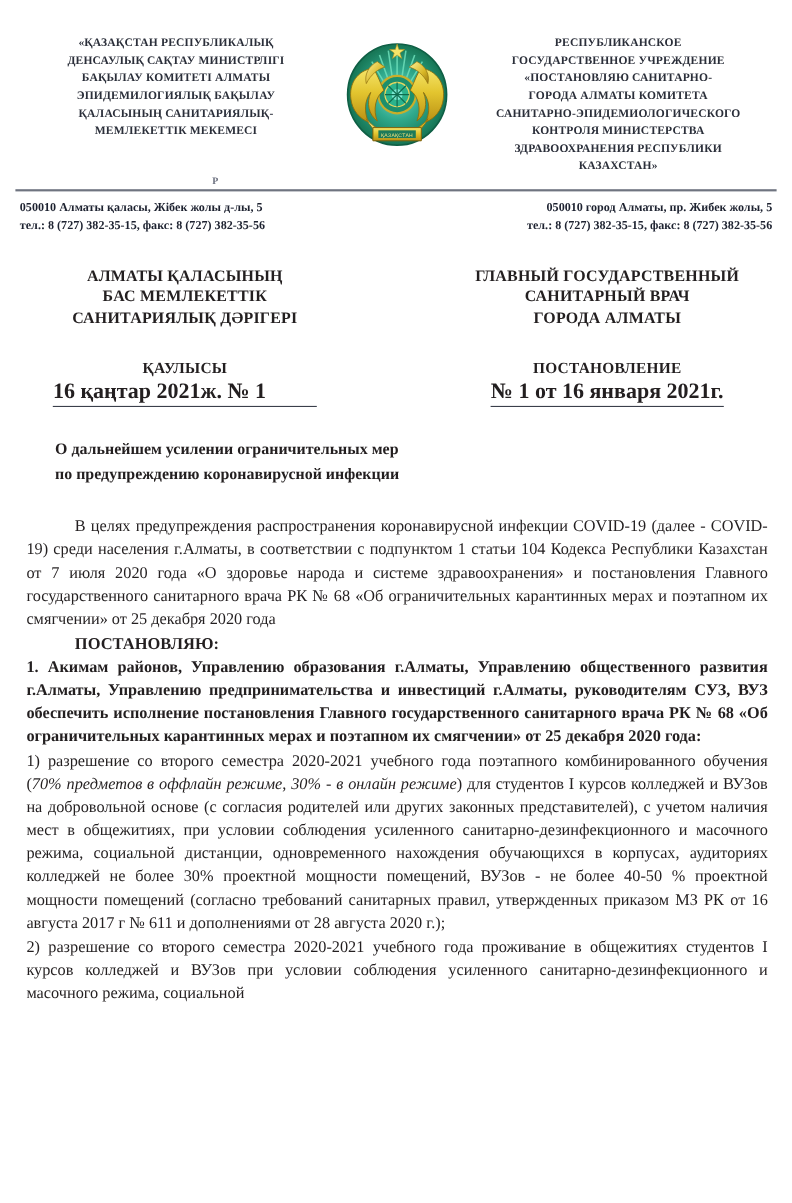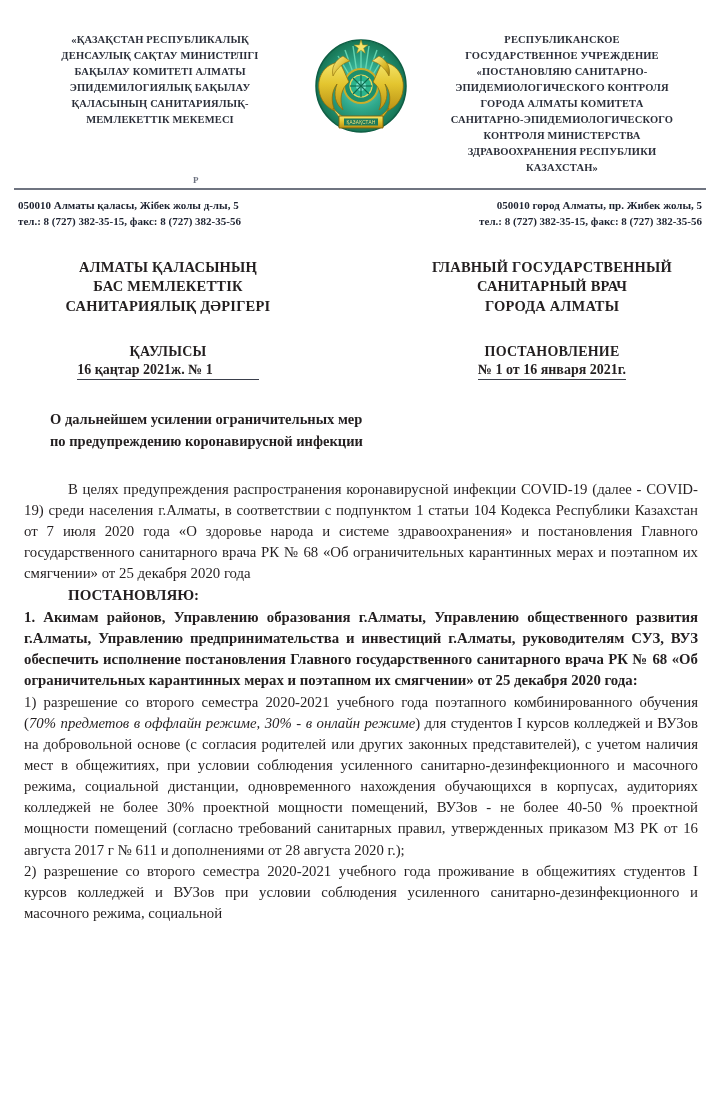--- a/index.html
+++ b/index.html
@@ -103,21 +103,21 @@
     letter-spacing: 0.2px;
   }
   .title-main div { white-space: nowrap; }
 
   .doc-kind {
     font-size: 14px;
     margin-top: 27px;
     letter-spacing: 0.2px;
   }
   .doc-num {
-    font-size: 14px;
+    font-size: 20px;
     margin-top: 1px;
     display: inline-block;
     border-bottom: 1.6px solid #3a3f4b;
     padding-bottom: 1px;
   }
   .doc-num-left { padding-right: 46px; }
 
   
   .subject {
     margin-top: 28px;
@@ -223,21 +223,20 @@
         <text x="48" y="90.3" font-size="4.6" font-family="Liberation Sans, sans-serif" fill="#f2e27e" text-anchor="middle" letter-spacing="0.3">ҚАЗАҚСТАН</text>
 
         <path d="M48 6 L49.6 11 L54.8 11 L50.6 14.2 L52.2 19.2 L48 16 L43.8 19.2 L45.4 14.2 L41.2 11 L46.4 11 Z" fill="#f5e56a" stroke="#b99014" stroke-width="0.5"></path>
       </svg>
     </div>
 
     <div class="lh-col lh-col-right">
       <div>РЕСПУБЛИКАНСКОЕ</div>
       <div>ГОСУДАРСТВЕННОЕ УЧРЕЖДЕНИЕ</div>
       <div>«ПОСТАНОВЛЯЮ САНИТАРНО-</div>
-      <div>ЭПИДЕМИОЛОГИЧЕСКОГО КОНТРОЛЯ</div>
       <div>ГОРОДА АЛМАТЫ КОМИТЕТА</div>
       <div>САНИТАРНО-ЭПИДЕМИОЛОГИЧЕСКОГО</div>
       <div>КОНТРОЛЯ МИНИСТЕРСТВА</div>
       <div>ЗДРАВООХРАНЕНИЯ РЕСПУБЛИКИ</div>
       <div>КАЗАХСТАН»</div>
     </div>
   </div>
 
   <div class="divider">
     <span class="stray-mark">Р</span>

